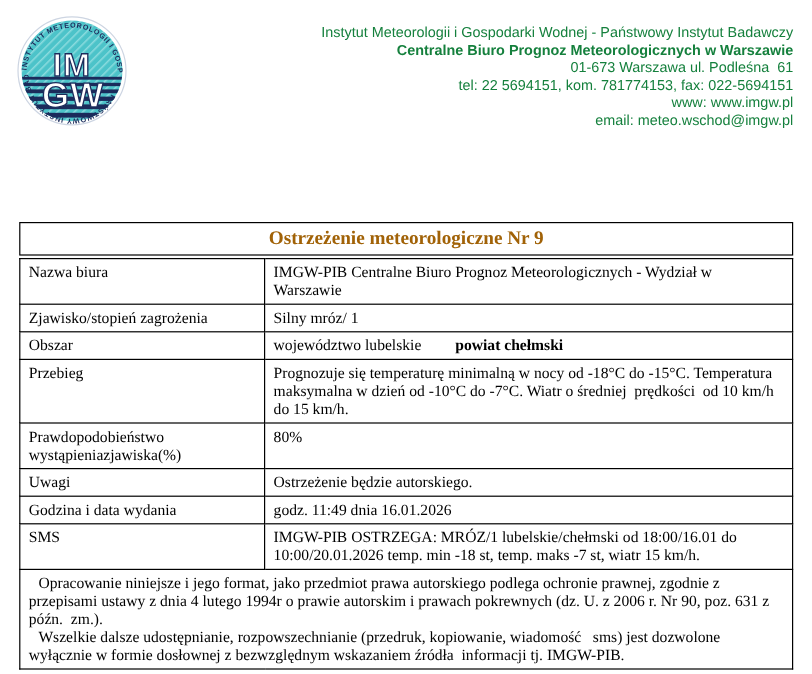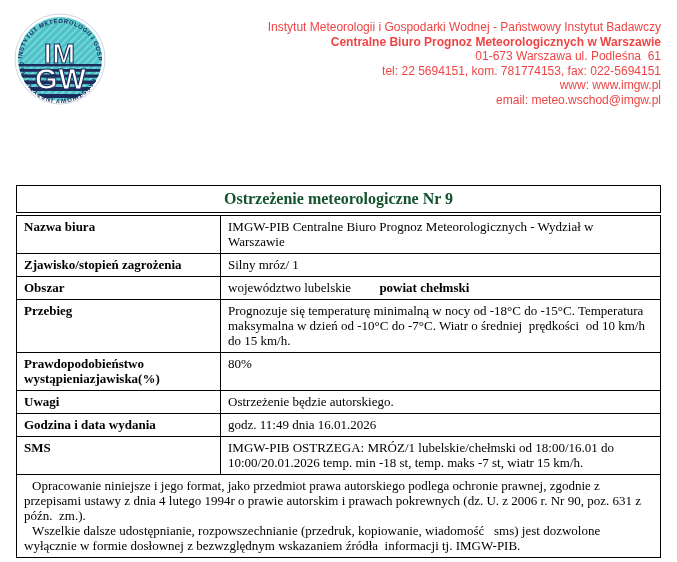--- a/index.html
+++ b/index.html
@@ -31,21 +31,21 @@
     padding: 4px 0 4px; margin-bottom: 2px;
   }
   .title-box span { font-weight: bold; font-size: 16px; }
   table.warn { width: 100%; border-collapse: collapse; font-size: 13px; table-layout: fixed; }
   table.warn td {
     border: 1px solid #000;
     padding: 3px 7px 4px;
     vertical-align: top;
     line-height: 15px;
   }
-  td.label { width: 204px; font-weight: bold; }
+  td.label { width: 204px; font-weight: normal; }
   .prewrap { white-space: pre-wrap; }
   .vbold { font-weight: bold; margin-left: 25px; }
   td.footer-cell { padding: 3px 6px 5px 5px; line-height: 16px; }
   td.footer-cell p { margin: 0; text-indent: 8px; white-space: pre-wrap; }
 
   
   .ring-text { font-family: "Liberation Sans", sans-serif; font-size: 6px; font-weight: bold; letter-spacing: 0.6px; }
   .big-letters { font-family: "Liberation Sans", sans-serif; font-weight: bold; letter-spacing: 1px; }
 </style>
 </head>
@@ -78,33 +78,33 @@
             <rect x="4" y="74" width="84" height="4"></rect>
             <rect x="4" y="81" width="84" height="4"></rect>
           </g>
         </g>
         <text class="ring-text" fill="#1B2B5B"><textPath href="#arcT" startOffset="2%">INSTYTUT METEOROLOGII I GOSPODARKI WODNEJ</textPath></text>
         <text class="ring-text" fill="#1B2B5B"><textPath href="#arcB" startOffset="14%">PAŃSTWOWY INSTYTUT BADAWCZY</textPath></text>
         <text class="big-letters" x="46" y="50" text-anchor="middle" font-size="27" fill="#ffffff" stroke="#1B2B5B" stroke-width="1.1">IM</text>
         <text class="big-letters" x="47" y="76" text-anchor="middle" font-size="29" fill="#ffffff" stroke="#1B2B5B" stroke-width="1.1">GW</text>
       </svg>
     </div>
-    <div class="header-text" style="color:#ef4444">
+    <div class="header-text" style="color:#15803d">
       <div class="hline">Instytut Meteorologii i Gospodarki Wodnej - Państwowy Instytut Badawczy</div>
       <div class="hline bold">Centralne Biuro Prognoz Meteorologicznych w Warszawie</div>
       <div class="hline">01-673 Warszawa ul. Podleśna  61</div>
       <div class="hline">tel: 22 5694151, kom. 781774153, fax: 022-5694151</div>
       <div class="hline">www: www.imgw.pl</div>
       <div class="hline">email: meteo.wschod@imgw.pl</div>
     </div>
   </div>
 
   <div class="content">
     <div class="title-box">
-      <span style="color:#14532d">Ostrzeżenie meteorologiczne Nr 9</span>
+      <span style="color:#a16207">Ostrzeżenie meteorologiczne Nr 9</span>
     </div>
 
     <table class="warn">
       <tbody>
         <tr>
           <td class="label">Nazwa biura</td>
           <td>IMGW-PIB Centralne Biuro Prognoz Meteorologicznych - Wydział w Warszawie</td>
         </tr>
         <tr>
           <td class="label">Zjawisko/stopień zagrożenia</td>

